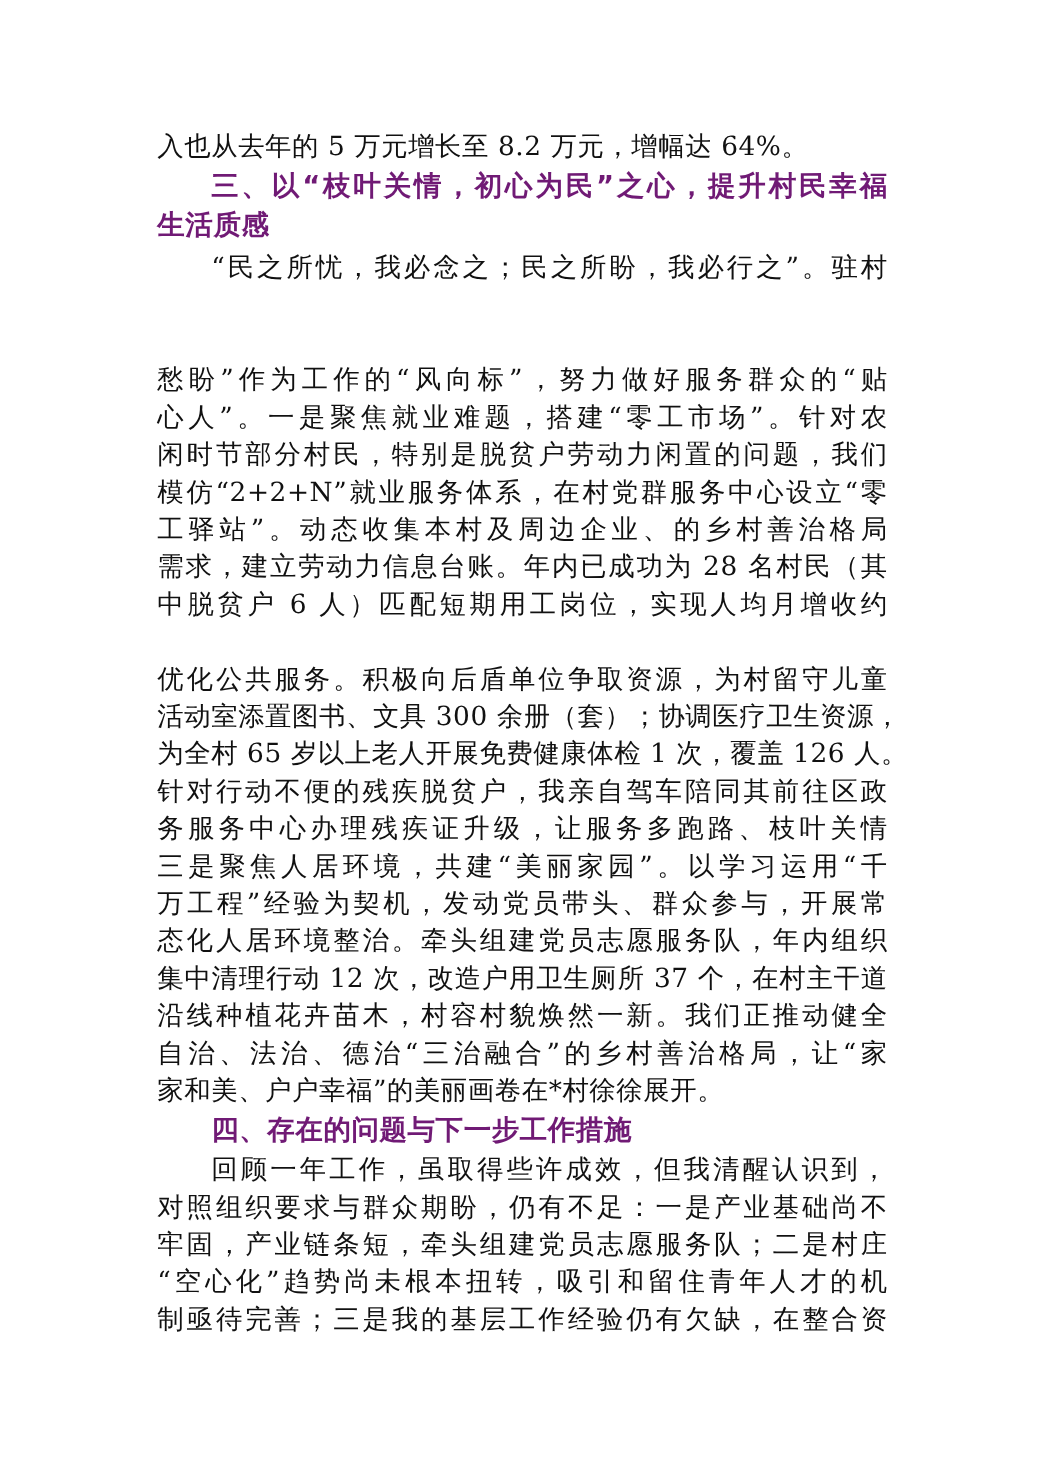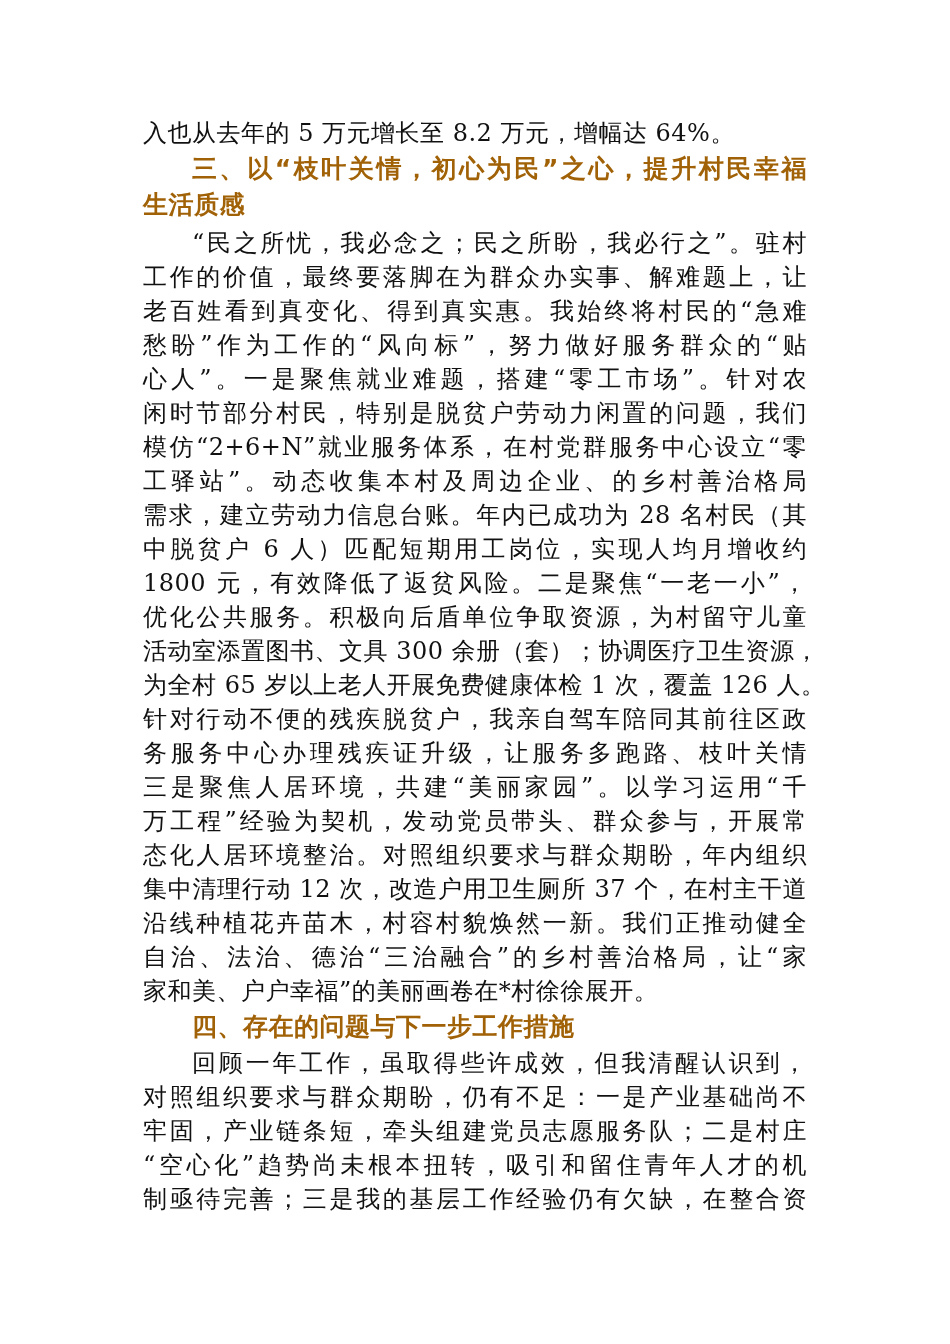--- a/index.html
+++ b/index.html
@@ -18,49 +18,46 @@
     text-align: justify;
     text-align-last: justify;
     letter-spacing: 0.5px;
   }
   .line.last { text-align-last: left; }
   .line.indent { left: 192px; width: 615px; }
   .heading {
     font-family: "DejaVu Sans", "Liberation Sans", sans-serif;
     font-weight: bold;
     font-size: 25px;
-    color: #a16207;
+    color: #701a75;
   }
 </style>
 </head>
 <body>
 
 <div class="page">
   <div class="line last" style="top:116px">入也从去年的 5 万元增长至 8.2 万元，增幅达 64%。</div>
   <div class="line indent heading" style="top:152px">三、以“枝叶关情，初心为民”之心，提升村民幸福</div>
   <div class="line heading last" style="top:188px">生活质感</div>
   <div class="line indent" style="top:226px">“民之所忧，我必念之；民之所盼，我必行之”。驻村</div>
-  <div class="line" style="top:260px">工作的价值，最终要落脚在为群众办实事、解难题上，让</div>
-  <div class="line" style="top:294px">老百姓看到真变化、得到真实惠。我始终将村民的“急难</div>
   <div class="line" style="top:328px">愁盼”作为工作的“风向标”，努力做好服务群众的“贴</div>
   <div class="line" style="top:362px">心人”。一是聚焦就业难题，搭建“零工市场”。针对农</div>
   <div class="line" style="top:396px">闲时节部分村民，特别是脱贫户劳动力闲置的问题，我们</div>
-  <div class="line" style="top:430px">模仿“2+6+N”就业服务体系，在村党群服务中心设立“零</div>
+  <div class="line" style="top:430px">模仿“2+2+N”就业服务体系，在村党群服务中心设立“零</div>
   <div class="line" style="top:464px">工驿站”。动态收集本村及周边企业、的乡村善治格局</div>
   <div class="line" style="top:498px">需求，建立劳动力信息台账。年内已成功为 28 名村民（其</div>
   <div class="line" style="top:532px">中脱贫户 6 人）匹配短期用工岗位，实现人均月增收约</div>
-  <div class="line" style="top:566px">1800 元，有效降低了返贫风险。二是聚焦“一老一小”，</div>
   <div class="line" style="top:600px">优化公共服务。积极向后盾单位争取资源，为村留守儿童</div>
   <div class="line" style="top:634px">活动室添置图书、文具 300 余册（套）；协调医疗卫生资源，</div>
   <div class="line" style="top:668px">为全村 65 岁以上老人开展免费健康体检 1 次，覆盖 126 人。</div>
   <div class="line" style="top:702px">针对行动不便的残疾脱贫户，我亲自驾车陪同其前往区政</div>
   <div class="line" style="top:736px">务服务中心办理残疾证升级，让服务多跑路、枝叶关情</div>
   <div class="line" style="top:804px">万工程”经验为契机，发动党员带头、群众参与，开展常</div>
   <div class="line" style="top:770px">三是聚焦人居环境，共建“美丽家园”。以学习运用“千</div>
-  <div class="line" style="top:838px">态化人居环境整治。对照组织要求与群众期盼，年内组织</div>
+  <div class="line" style="top:838px">态化人居环境整治。牵头组建党员志愿服务队，年内组织</div>
   <div class="line" style="top:872px">集中清理行动 12 次，改造户用卫生厕所 37 个，在村主干道</div>
   <div class="line" style="top:906px">沿线种植花卉苗木，村容村貌焕然一新。我们正推动健全</div>
   <div class="line" style="top:940px">自治、法治、德治“三治融合”的乡村善治格局，让“家</div>
   <div class="line last" style="top:974px">家和美、户户幸福”的美丽画卷在*村徐徐展开。</div>
   <div class="line indent heading last" style="top:1010px">四、存在的问题与下一步工作措施</div>
   <div class="line indent" style="top:1046px">回顾一年工作，虽取得些许成效，但我清醒认识到，</div>
   <div class="line" style="top:1080px">对照组织要求与群众期盼，仍有不足：一是产业基础尚不</div>
   <div class="line" style="top:1114px">牢固，产业链条短，牵头组建党员志愿服务队；二是村庄</div>
   <div class="line" style="top:1148px">“空心化”趋势尚未根本扭转，吸引和留住青年人才的机</div>
   <div class="line" style="top:1182px">制亟待完善；三是我的基层工作经验仍有欠缺，在整合资</div>

